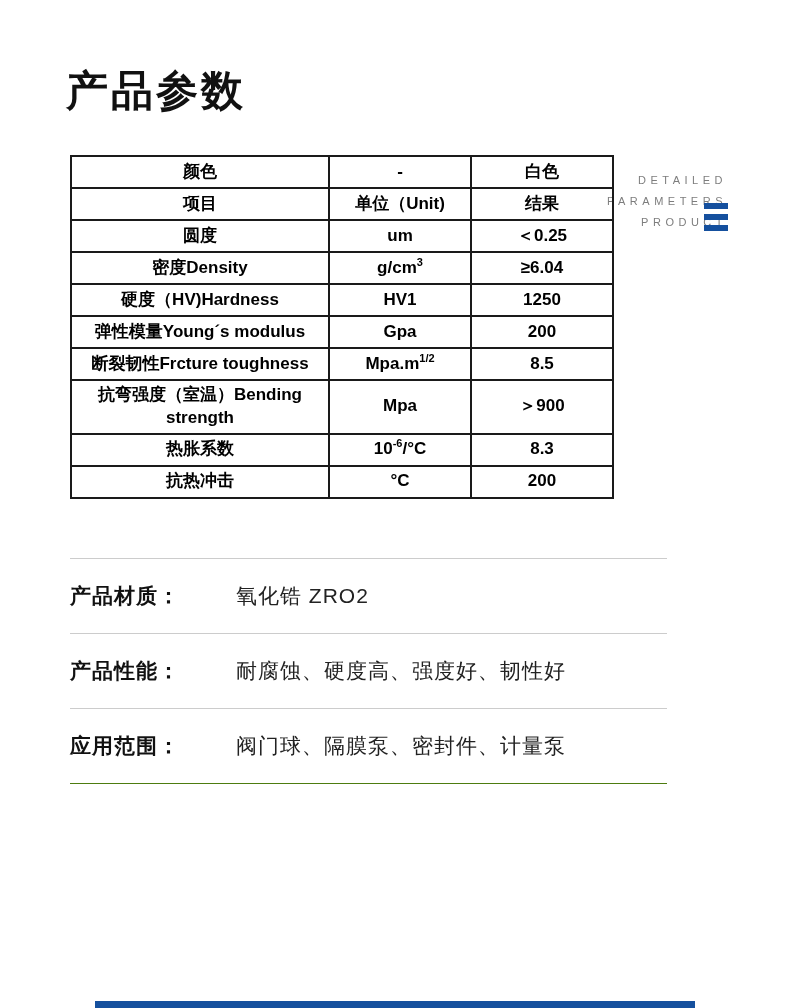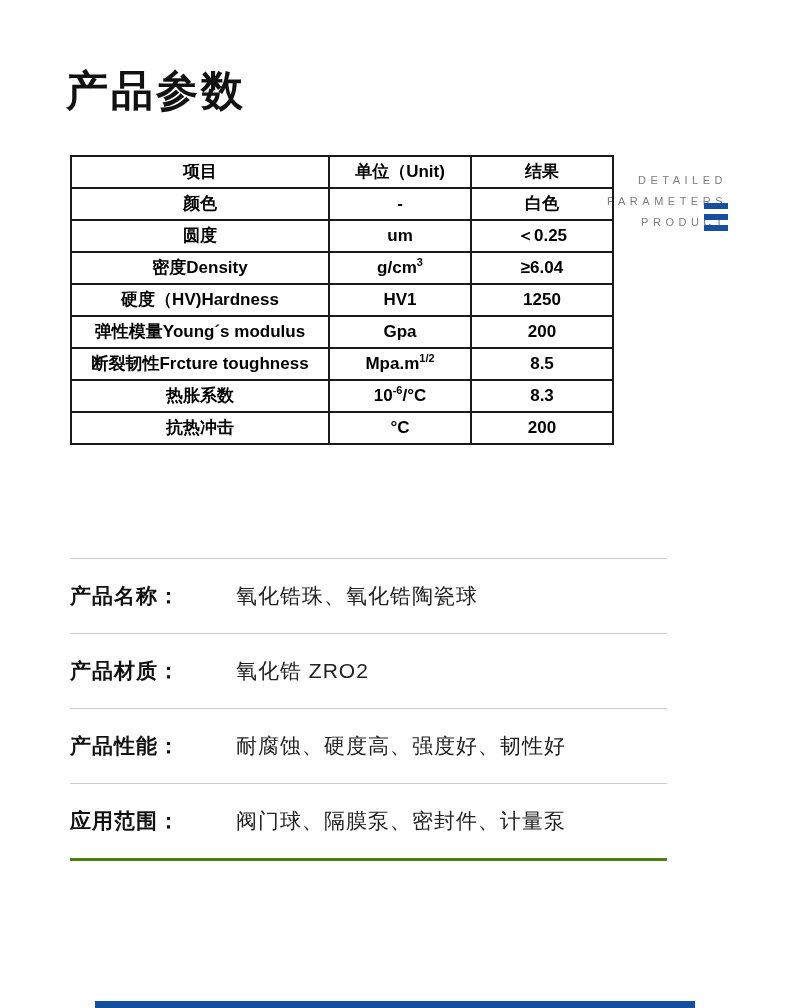--- a/index.html
+++ b/index.html
@@ -58,21 +58,21 @@
   
   .info-list {
     position: absolute; left: 70px; top: 558px;
     width: 597px;
   }
   .info-row {
     height: 74px;
     border-top: 1px solid #cccccc;
     display: flex; align-items: center;
   }
-  .info-row:last-child { border-bottom: 3px solid #4d7c0f; }
+  .info-row:last-child { border-bottom: 1px solid #4d7c0f; }
   .info-label {
     width: 166px; flex: 0 0 166px;
     font-size: 21px; font-weight: bold; color: #111;
     letter-spacing: 1px;
   }
   .info-value {
     font-size: 21px; color: #222; letter-spacing: 1px;
   }
 
   
@@ -100,28 +100,28 @@
 </div>
 
 <table class="params">
   <colgroup>
       <col style="width:258px">
       <col style="width:142px">
       <col style="width:142px">
     </colgroup>
   <tbody>
       <tr>
+    <td>颜色</td>
+    <td><span>-</span><sup></sup><span></span></td>
+    <td>白色</td>
+  </tr>
+  <tr>
     <th>项目</th>
     <th>单位（Unit)</th>
     <th>结果</th>
-  </tr>
-  <tr>
-    <td>颜色</td>
-    <td><span>-</span><sup></sup><span></span></td>
-    <td>白色</td>
   </tr>
   <tr>
     <td>圆度</td>
     <td><span>um</span><sup></sup><span></span></td>
     <td>＜0.25</td>
   </tr>
   <tr>
     <td>密度Density</td>
     <td><span>g/cm</span><sup>3</sup><span></span></td>
     <td>≥6.04</td>
@@ -134,38 +134,39 @@
   <tr>
     <td>弹性模量Young´s modulus</td>
     <td><span>Gpa</span><sup></sup><span></span></td>
     <td>200</td>
   </tr>
   <tr>
     <td>断裂韧性Frcture toughness</td>
     <td><span>Mpa.m</span><sup>1/2</sup><span></span></td>
     <td>8.5</td>
   </tr>
+  <tr style="height:52px;">
+    <td>抗弯强度（室温）Bending strength</td>
+    <td><span>Mpa</span><sup></sup><span></span></td>
+    <td>＞900</td>
+  </tr>
   <tr>
     <td>热胀系数</td>
     <td><span>10</span><sup>-6</sup><span>/°C</span></td>
     <td>8.3</td>
   </tr>
   <tr>
     <td>抗热冲击</td>
     <td><span>°C</span><sup></sup><span></span></td>
     <td>200</td>
   </tr>
 </tbody>
   </table>
 
 <div class="info-list">
-  <div class="info-row">
-    <div class="info-label">产品名称：</div>
-    <div class="info-value">氧化锆珠、氧化锆陶瓷球</div>
-  </div>
   <div class="info-row">
     <div class="info-label">产品材质：</div>
     <div class="info-value">氧化锆 ZRO2</div>
   </div>
   <div class="info-row">
     <div class="info-label">产品性能：</div>
     <div class="info-value">耐腐蚀、硬度高、强度好、韧性好</div>
   </div>
   <div class="info-row">
     <div class="info-label">应用范围：</div>

